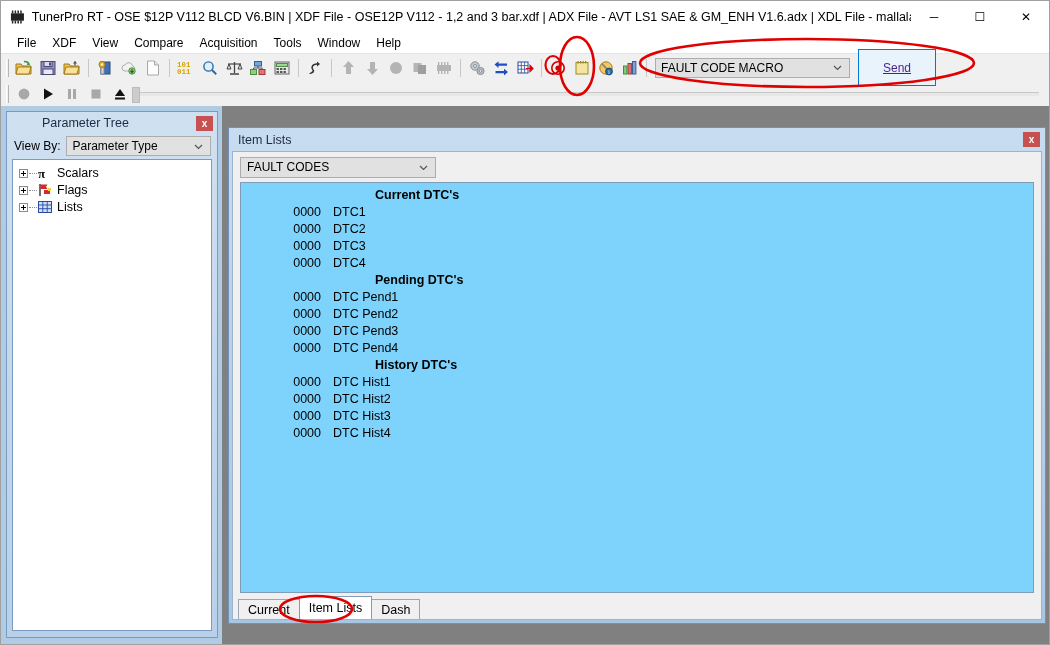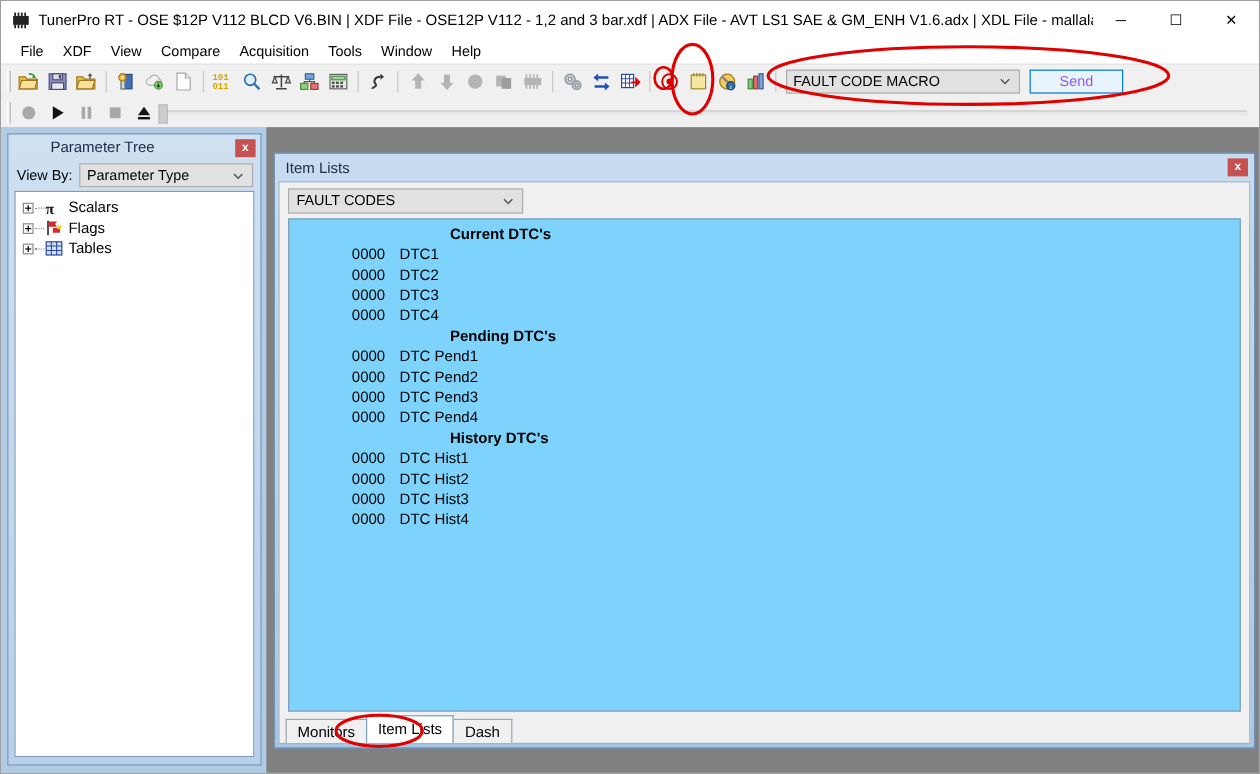--- a/index.html
+++ b/index.html
@@ -105,29 +105,30 @@
     display: flex; align-items: center;
     padding: 0 2px 0 5px;
     font-size: 12px;
     color: #000;
     margin-left: 4px;
     flex: 0 0 auto;
   }
   .combo-macro .lbl { flex: 1 1 auto; white-space: nowrap; overflow: hidden; }
   .chev { width: 11px; height: 11px; flex: 0 0 auto; margin-right: 4px; }
   .send-btn {
-    width: 78px; height: 20px;
+    width: 78px; height: 37px;
     background: #e8f3fc;
     border: 1px solid #0078d7;
     display: flex; align-items: center; justify-content: center;
     font-size: 12px;
     margin-left: 8px;
-    color: #8b5cf6;
+    color: #4c1d95;
     flex: 0 0 auto;
     cursor: default;
+    text-decoration: underline;
   }
 
   
   .toolbar2 { height: 25px; }
   .slider-track {
     position: relative;
     height: 4px;
     background: #e7e7e7;
     border-top: 1px solid #c8c8c8;
     flex: 1 1 auto;
@@ -720,21 +721,21 @@
             <span class="tree-label">Flags</span>
           </div>
 
           <div class="tree-node">
             <span class="expander"></span>
             <span class="dots"></span>
             <svg class="tree-ico" viewBox="0 0 16 14">
               <rect x="1.5" y="1.5" width="13" height="11" fill="#cfe0f8" stroke="#2b49a0"></rect>
               <path d="M1.5 5h13M1.5 8.7h13M5.8 1.5v11M10.2 1.5v11" stroke="#2b49a0" fill="none" stroke-width="0.9"></path>
             </svg>
-            <span class="tree-label">Tables</span>
+            <span class="tree-label">Lists</span>
           </div>
 
         </div>
       </div>
     </div>
 
     <div class="mdi"></div>
   </div>
 
   <div class="child-win">
@@ -809,21 +810,21 @@
           <span class="dtc-code">0000</span>
           <span class="dtc-name">DTC Hist3</span>
         </div>
         <div class="dtc-row">
           <span class="dtc-code">0000</span>
           <span class="dtc-name">DTC Hist4</span>
         </div>
       </div>
 
       <div class="tabs-row">
-        <div class="tab">Monitors</div>
+        <div class="tab">Current</div>
         <div class="tab active">Item Lists</div>
         <div class="tab">Dash</div>
       </div>
     </div>
   </div>
 
 
   <svg class="annot-svg" viewBox="0 0 1050 645">
     <ellipse cx="576" cy="65" rx="17" ry="29" fill="none" stroke="#e00000" stroke-width="2.6"></ellipse>
     <ellipse cx="806" cy="62" rx="167" ry="24" fill="none" stroke="#e00000" stroke-width="2.6"></ellipse>

